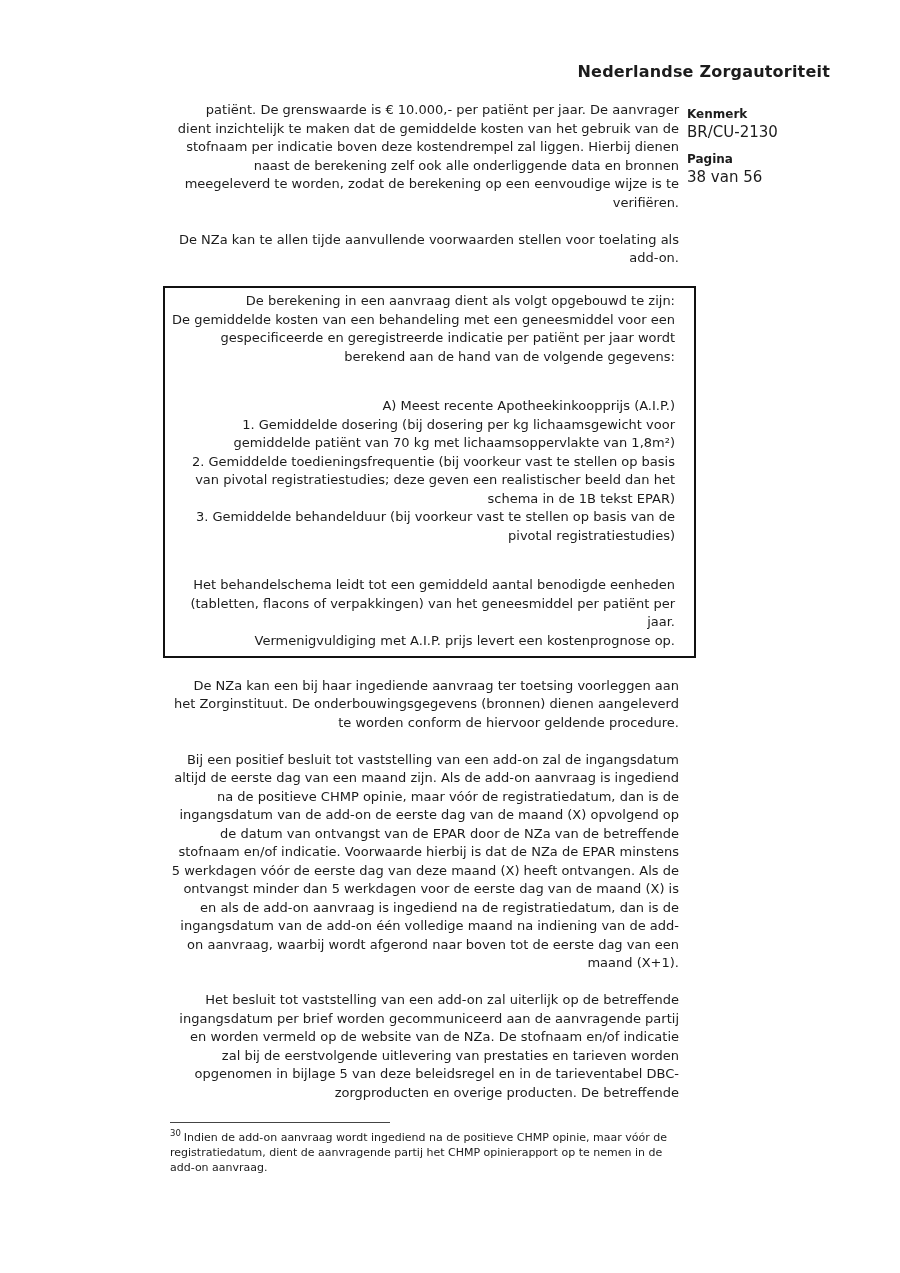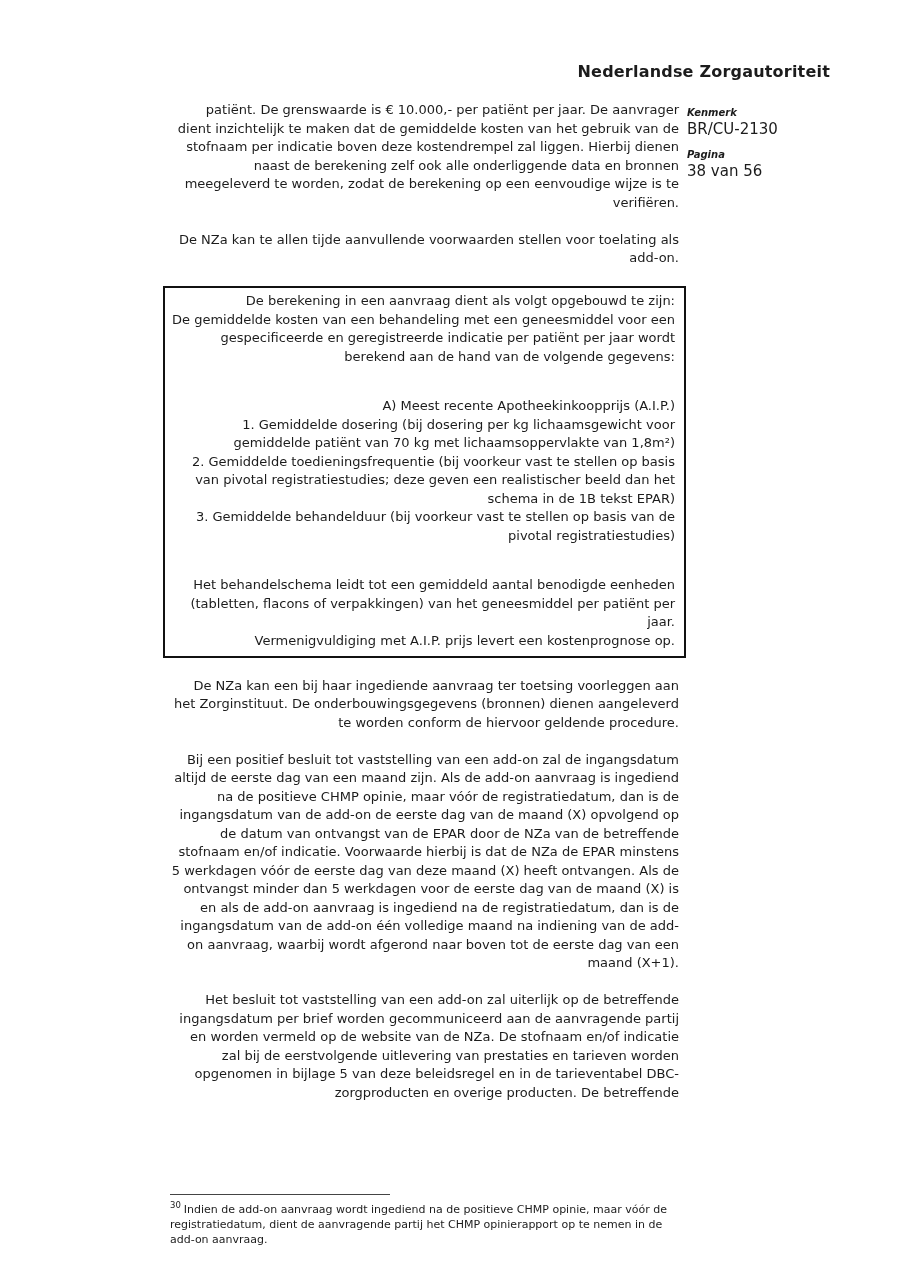--- a/index.html
+++ b/index.html
@@ -20,56 +20,55 @@
     font-weight: bold;
     letter-spacing: 0.2px;
   }
   .sidebar-meta {
     position: absolute;
     left: 687px;
     top: 107px;
     width: 160px;
   }
   .meta-label {
-    font-size: 10px;
+    font-size: 12px;
     font-weight: bold;
     margin: 0 0 2px 0;
-    font-style: italic;
   }
   .meta-value {
     font-size: 15px;
     margin: 0 0 11px 0;
   }
   .main-column {
     position: absolute;
     left: 170px;
     top: 101px;
     width: 509px;
     font-size: 13px;
     line-height: 18.5px;
   }
   .main-column p { margin: 0 0 18.5px 0; text-align: right; }
   .prelines { white-space: pre-line; }
   .calc-box {
     border: 2px solid #111111;
     margin: 18px 0 18.5px -7px;
-    padding: 4px 9px 6px 7px;
+    padding: 4px 19px 6px 7px;
     width: 503px;
   }
   .calc-box p { margin: 0; }
   .calc-box p.gap-above { margin-top: 31px; }
   .sup-ref {
     vertical-align: super;
     font-size: 9px;
     line-height: 0;
   }
   .footnote-block {
     position: absolute;
     left: 170px;
-    top: 1194px;
+    top: 1122px;
     width: 515px;
     font-size: 11px;
     line-height: 15px;
   }
   .footnote-divider {
     width: 220px;
     border: none;
     border-top: 1.5px solid #444444;
     margin: 0 0 7px 0;
   }

